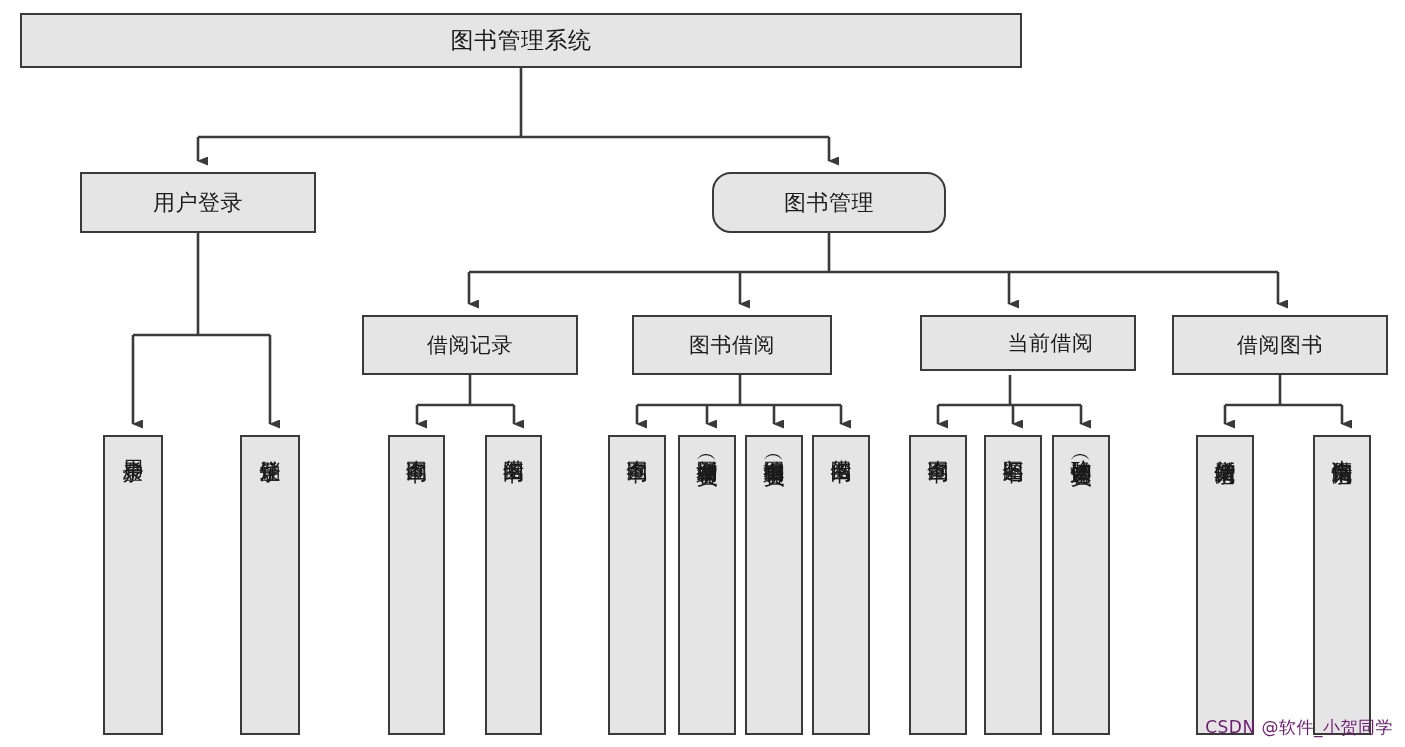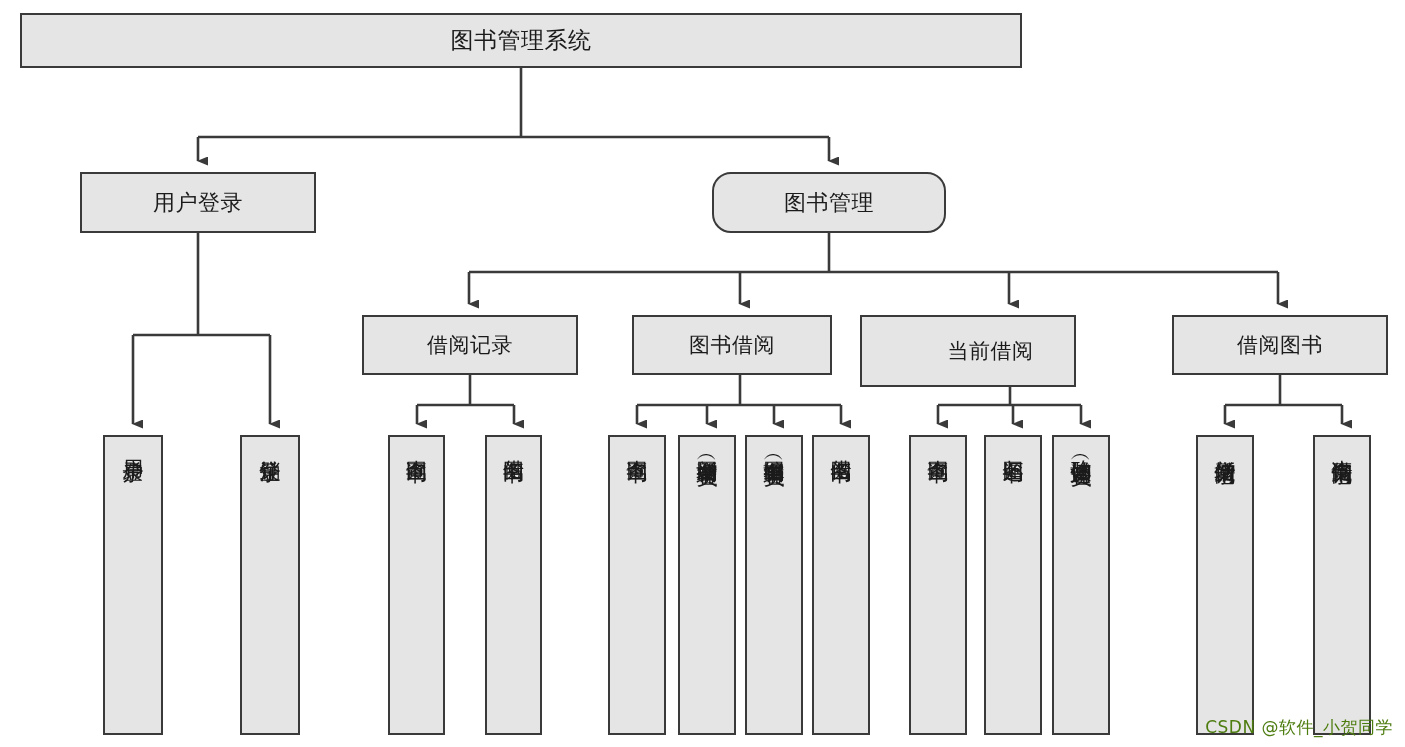--- a/index.html
+++ b/index.html
@@ -59,21 +59,21 @@
   }
   .node.root .node-label { font-size: 23px; }
   .node.level1 .node-label { font-size: 22px; }
   .node.level2 .node-label { font-size: 21px; }
   .node.leaf .node-label { font-size: 21px; }
   #watermark {
     position: absolute;
     right: 12px;
     bottom: 8px;
     font-size: 17px;
-    color: #4d7c0f;
+    color: #701a75;
     letter-spacing: 0.5px;
     z-index: 6;
     white-space: nowrap;
     pointer-events: none;
   }
 </style>
 </head>
 <body>
 
 <div id="diagram-root">
@@ -141,21 +141,21 @@
   <div class="node level1 horizontal" style="left:712px; top:172px; width:234px; height:61px;border-radius:19px;">
     <span class="node-label">图书管理</span>
   </div>
 
   <div class="node level2 horizontal" style="left:362px; top:315px; width:216px; height:60px;">
     <span class="node-label">借阅记录</span>
   </div>
   <div class="node level2 horizontal" style="left:632px; top:315px; width:200px; height:60px;">
     <span class="node-label">图书借阅</span>
   </div>
-  <div class="node level2 horizontal" style="left:860px; top:315px; width:216px; height:72px;padding-left:45px;">
+  <div class="node level2 horizontal" style="left:920px; top:315px; width:216px; height:56px;padding-left:45px;">
     <span class="node-label">当前借阅</span>
   </div>
   <div class="node level2 horizontal" style="left:1172px; top:315px; width:216px; height:60px;">
     <span class="node-label">借阅图书</span>
   </div>
 
   <div class="node leaf vertical" style="left:103px; top:435px; width:60px; height:300px;">
     <span class="node-label">用户登录</span>
   </div>
   <div class="node leaf vertical" style="left:240px; top:435px; width:60px; height:300px;">

